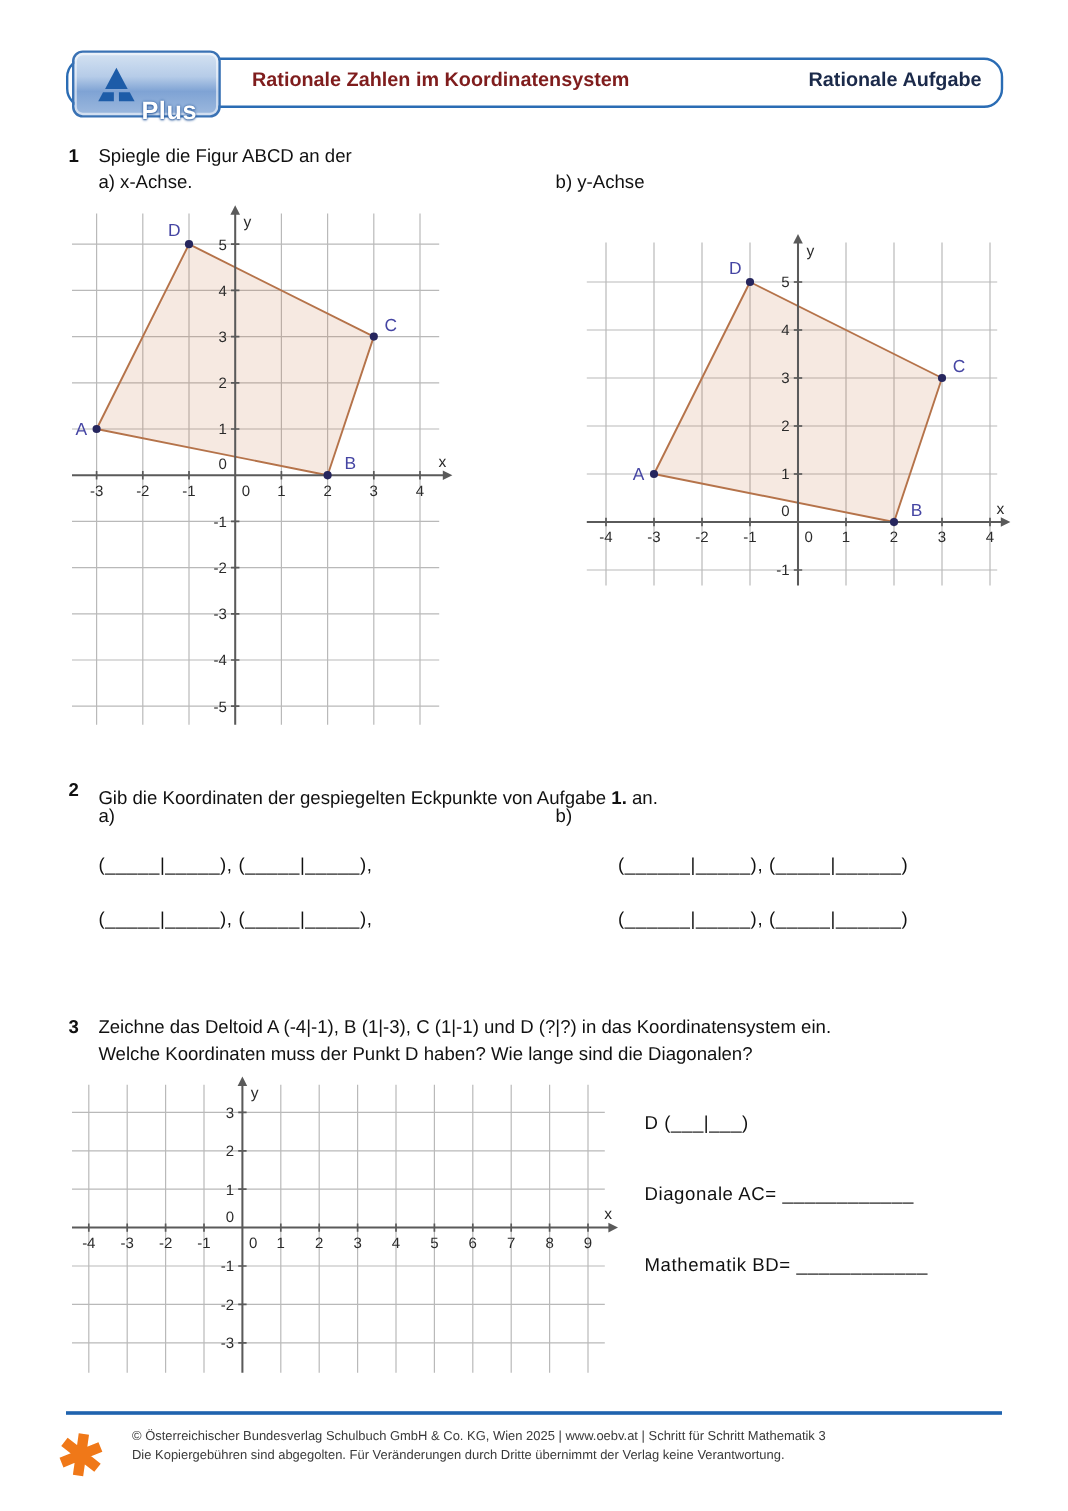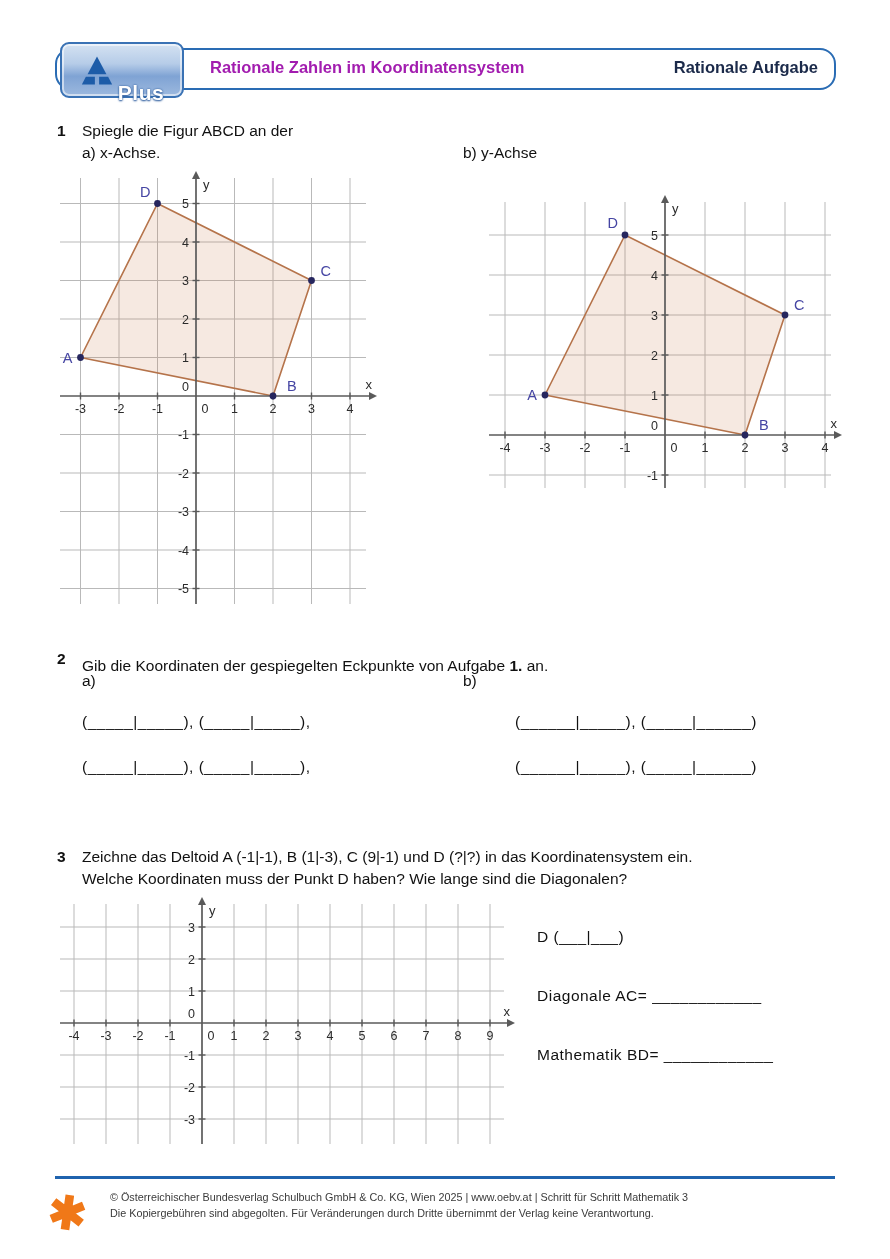--- a/index.html
+++ b/index.html
@@ -5,21 +5,21 @@
   html,body{margin:0;padding:0;background:#ffffff;}
   body{width:890px;height:1259px;position:relative;font-family:"Liberation Sans",sans-serif;color:#111;overflow:hidden;}
   .abs{position:absolute;}
 
   
   .header-bar{left:55px;top:48px;width:777px;height:38px;border:2.5px solid #2a6cb4;border-radius:16px;background:#fff;}
   .logo-box{left:60px;top:42px;width:120px;height:52px;border:2px solid #3a72b4;border-radius:9px;
             background:linear-gradient(#d4e2f2 0%,#b6cce8 38%,#7fa3d4 62%,#9db9de 100%);
             box-shadow:inset 0 0 0 2px rgba(255,255,255,.55);display:flex;align-items:center;justify-content:center;gap:4px;}
   .logo-plus{color:#fff;font-weight:bold;font-size:21px;text-shadow:0 1px 2px #2a5a9c, 0 0 2px #2a5a9c;letter-spacing:.5px;margin-top:46px;}
-  .hdr-title{left:210px;top:48px;height:38px;line-height:38px;font-size:16.5px;font-weight:bold;color:#a21caf;}
+  .hdr-title{left:210px;top:48px;height:38px;line-height:38px;font-size:16.5px;font-weight:bold;color:#7f1d1d;}
   .hdr-right{right:72px;top:48px;height:38px;line-height:38px;font-size:16.5px;font-weight:bold;color:#1b2a4a;}
 
   
   .tnum{font-weight:bold;font-size:15.5px;}
   .ttext{font-size:15.5px;}
   .blank{font-size:15.5px;letter-spacing:.5px;white-space:pre;}
 
   
   .footer-line{left:55px;top:1176px;width:780px;height:3px;background:#1f63ae;}
   .footer-text{left:110px;top:1190px;font-size:10.8px;line-height:15.5px;color:#3a3a3a;}
@@ -183,21 +183,21 @@
 <div class="abs ttext" style="left:82px;top:657px;"><span>Gib die Koordinaten der gespiegelten Eckpunkte von Aufgabe </span><b>1.</b><span> an.</span></div>
 <div class="abs ttext" style="left:82px;top:672px;">a)</div>
 <div class="abs ttext" style="left:463px;top:672px;">b)</div>
 
 <div class="abs blank" style="left:82px;top:713px;">(_____|_____), (_____|_____),</div>
 <div class="abs blank" style="left:82px;top:758px;">(_____|_____), (_____|_____),</div>
 <div class="abs blank" style="left:515px;top:713px;">(______|_____), (_____|______)</div>
 <div class="abs blank" style="left:515px;top:758px;">(______|_____), (_____|______)</div>
 
 <div class="abs tnum" style="left:57px;top:848px;">3</div>
-<div class="abs ttext" style="left:82px;top:848px;">Zeichne das Deltoid A (-1|-1), B (1|-3), C (9|-1) und D (?|?) in das Koordinatensystem ein.</div>
+<div class="abs ttext" style="left:82px;top:848px;">Zeichne das Deltoid A (-4|-1), B (1|-3), C (1|-1) und D (?|?) in das Koordinatensystem ein.</div>
 <div class="abs ttext" style="left:82px;top:870px;">Welche Koordinaten muss der Punkt D haben? Wie lange sind die Diagonalen?</div>
 
 <svg class="abs" style="left:54px;top:896px;" width="480" height="256">
     <line x1="20" y1="8" x2="20" y2="248" stroke="#b9b9b9" stroke-width="1"></line>
     <line x1="52" y1="8" x2="52" y2="248" stroke="#b9b9b9" stroke-width="1"></line>
     <line x1="84" y1="8" x2="84" y2="248" stroke="#b9b9b9" stroke-width="1"></line>
     <line x1="116" y1="8" x2="116" y2="248" stroke="#b9b9b9" stroke-width="1"></line>
     <line x1="180" y1="8" x2="180" y2="248" stroke="#b9b9b9" stroke-width="1"></line>
     <line x1="212" y1="8" x2="212" y2="248" stroke="#b9b9b9" stroke-width="1"></line>
     <line x1="244" y1="8" x2="244" y2="248" stroke="#b9b9b9" stroke-width="1"></line>

